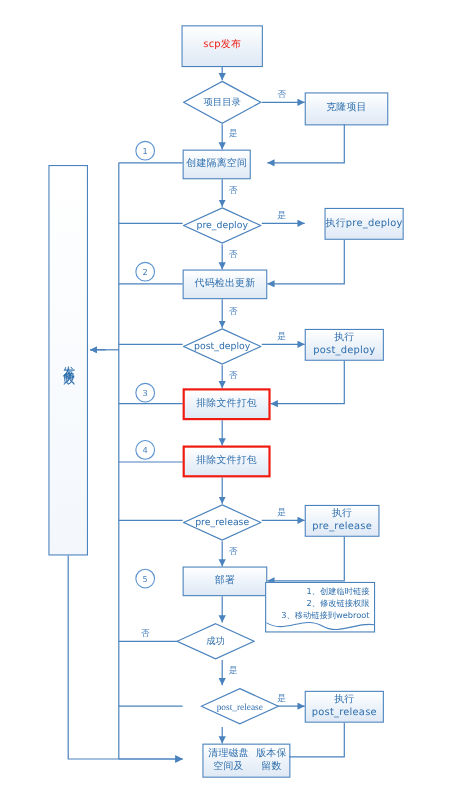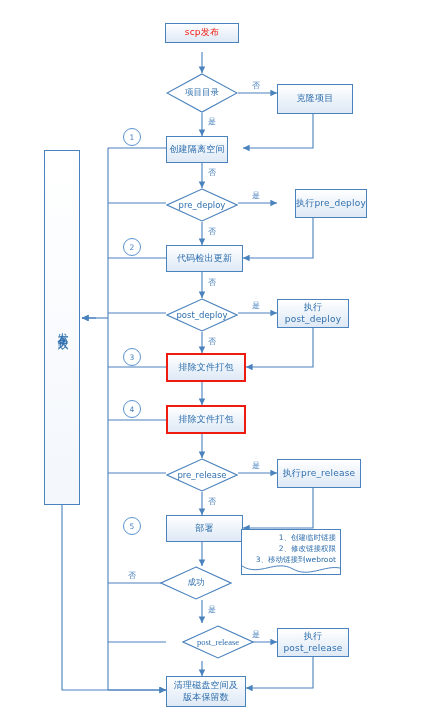--- a/index.html
+++ b/index.html
@@ -181,21 +181,21 @@
 
     <path d="M108,318 L82,318" marker-end="url(#arr)"></path>
     <path d="M96,318 L82,318" marker-end="url(#arr)"></path>
 
     <path d="M108,690 L166,690" marker-end="url(#arr)"></path>
 
     <path d="M62,505 L62,690 L166,690" marker-end="url(#arr)"></path>
   </g>
 </svg>
 
-<div class="node box start-box" style="left:165px; top:23px; width:74px; height:20px;">
+<div class="node box start-box" style="left:165px; top:23px; width:74px; height:38px;">
   <span>scp发布</span>
 </div>
 
 <div class="diamond-wrap" style="left:166px; top:73px; width:72px; height:40px;">
   <svg width="72" height="40">
     <polygon points="36,1 71,20 36,39 1,20" fill="#ffffff" stroke="#4a82bd" stroke-width="1.1"></polygon>
   </svg>
   <div class="diamond-label">项目目录</div>
 </div>
 
@@ -241,21 +241,21 @@
   <span>排除文件打包</span>
 </div>
 
 <div class="diamond-wrap" style="left:166px; top:458px; width:72px; height:34px;">
   <svg width="72" height="34">
     <polygon points="36,1 71,17 36,33 1,17" fill="#ffffff" stroke="#4a82bd" stroke-width="1.1"></polygon>
   </svg>
   <div class="diamond-label">pre_release</div>
 </div>
 
-<div class="node box" style="left:277px; top:459px; width:84px; height:29px;">
+<div class="node box" style="left:277px; top:459px; width:68px; height:29px;">
   <span>执行pre_release</span>
 </div>
 
 <div class="node box" style="left:166px; top:515px; width:77px; height:27px;">
   <span>部署</span>
 </div>
 
 <div class="diamond-wrap" style="left:160px; top:566px; width:72px; height:34px;">
   <svg width="72" height="34">
     <polygon points="36,1 71,17 36,33 1,17" fill="#ffffff" stroke="#4a82bd" stroke-width="1.1"></polygon>
@@ -267,21 +267,21 @@
   <svg width="72" height="34">
     <polygon points="36,1 71,17 36,33 1,17" fill="#ffffff" stroke="#4a82bd" stroke-width="1.1"></polygon>
   </svg>
   <div class="diamond-label">post_release</div>
 </div>
 
 <div class="node box" style="left:277px; top:628px; width:72px; height:29px;">
   <span>执行post_release</span>
 </div>
 
-<div class="node box" style="left:166px; top:676px; width:80px; height:31px; flex-direction:column;">
+<div class="node box" style="left:184px; top:676px; width:80px; height:31px; flex-direction:row;">
   <span>清理磁盘空间及</span>
   <span>版本保留数</span>
 </div>
 
 <div class="node box plain" style="left:44px; top:150px; width:36px; height:355px;">
   <span class="vbox">发布失败</span>
 </div>
 
 <div class="circle" style="left:123px; top:128px; width:18px; height:18px;">
   <span>1</span>

